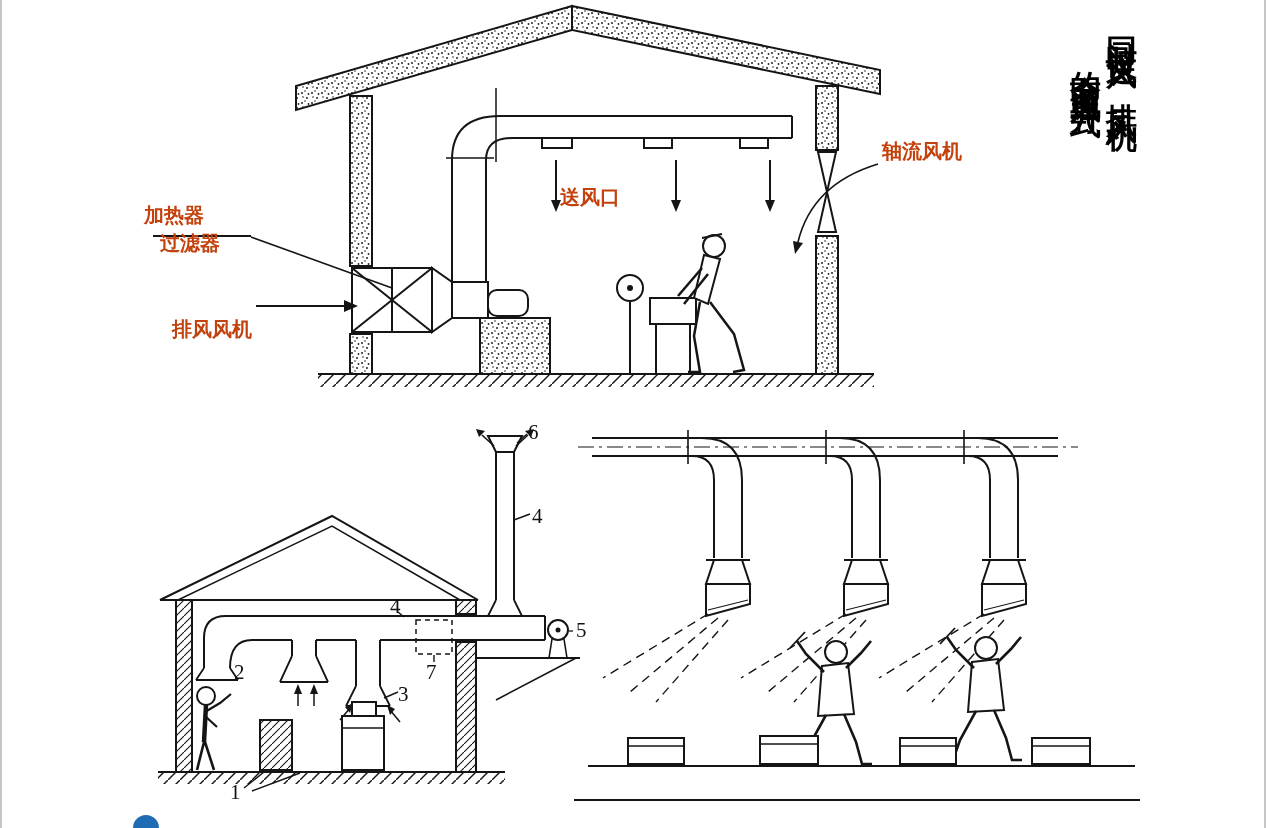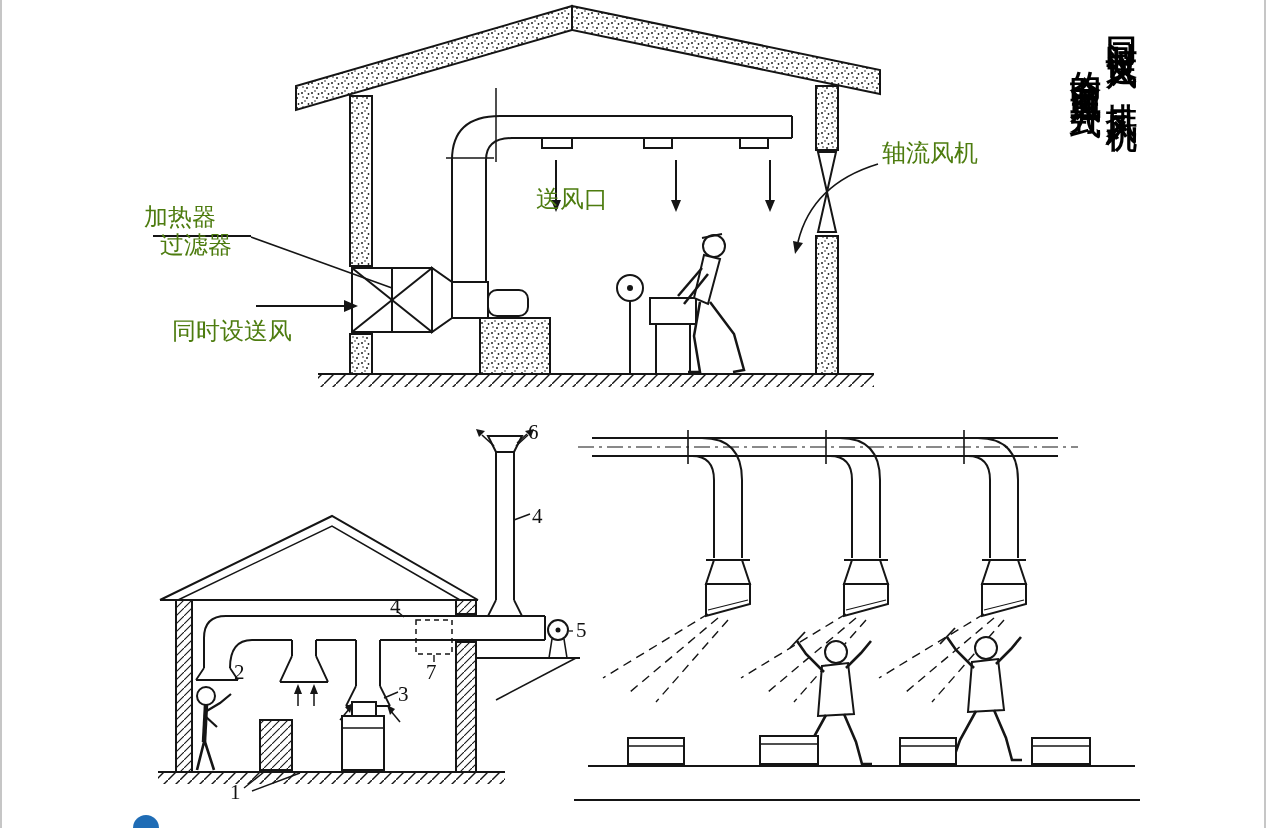--- a/index.html
+++ b/index.html
@@ -1,19 +1,19 @@
 <!DOCTYPE html>
 <html><head>
 <meta charset="utf-8">
 <style>
   html,body{margin:0;padding:0}
   body{width:1266px;height:828px;background:#ffffff;font-family:"Liberation Sans",sans-serif}
   .stage{position:relative;width:1266px;height:828px;overflow:hidden;background:#ffffff}
   svg.art{position:absolute;left:0;top:0;display:block}
-  .lbl{position:absolute;color:#4d7c0f;font-weight:400;font-size:24px;line-height:1.1;white-space:nowrap}
+  .lbl{position:absolute;color:#c2410c;font-weight:700;font-size:20px;line-height:1.1;white-space:nowrap}
   .num{position:absolute;color:#111;font-family:"Liberation Serif",serif;font-size:21px;line-height:1;white-space:nowrap}
   .vtitle{position:absolute;writing-mode:vertical-rl;text-orientation:upright;font-weight:700;font-size:31px;letter-spacing:6px;color:#000;white-space:nowrap}
   .edge{position:absolute;top:0;width:2px;height:828px;background:#c6c6c6}
   .bullet{position:absolute;left:133px;top:815px;width:26px;height:26px;border-radius:50%;background:#1f6cb5}
 </style>
 </head>
 <body>
 
 <div class="stage">
 
@@ -269,22 +269,22 @@
       <line x1="588" y1="766" x2="1135" y2="766"></line>
       <line x1="574" y1="800" x2="1140" y2="800"></line>
     </g>
   </svg>
 
   <div class="vtitle" style="left:1100px;top:12px">同时设送风、排风风机</div>
   <div class="vtitle" style="left:1064px;top:46px">的全面通风方式</div>
 
   <div class="lbl" style="left:144px;top:204px">加热器</div>
   <div class="lbl" style="left:160px;top:232px">过滤器</div>
-  <div class="lbl" style="left:172px;top:318px">同时设送风</div>
-  <div class="lbl" style="left:536px;top:186px">送风口</div>
+  <div class="lbl" style="left:172px;top:318px">排风风机</div>
+  <div class="lbl" style="left:560px;top:186px">送风口</div>
   <div class="lbl" style="left:882px;top:140px">轴流风机</div>
 
   <div class="num" style="left:230px;top:782px">1</div>
   <div class="num" style="left:234px;top:662px">2</div>
   <div class="num" style="left:398px;top:684px">3</div>
   <div class="num" style="left:390px;top:596px">4</div>
   <div class="num" style="left:532px;top:506px">4</div>
   <div class="num" style="left:576px;top:620px">5</div>
   <div class="num" style="left:528px;top:422px">6</div>
   <div class="num" style="left:426px;top:662px">7</div>

